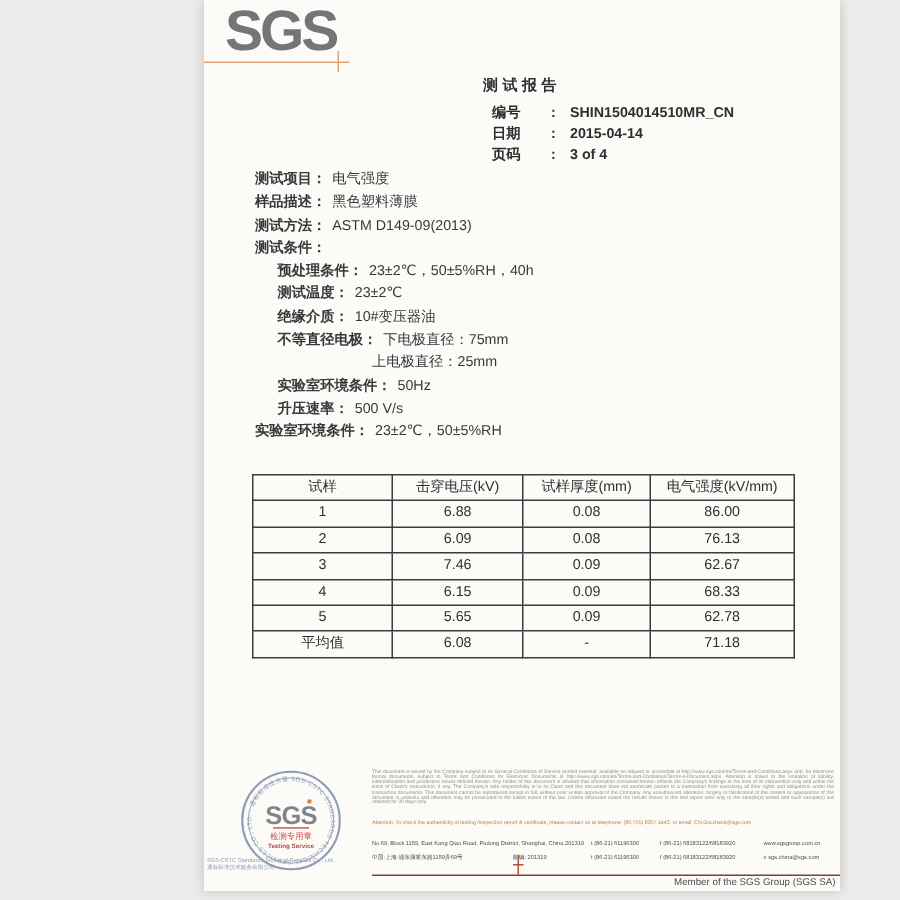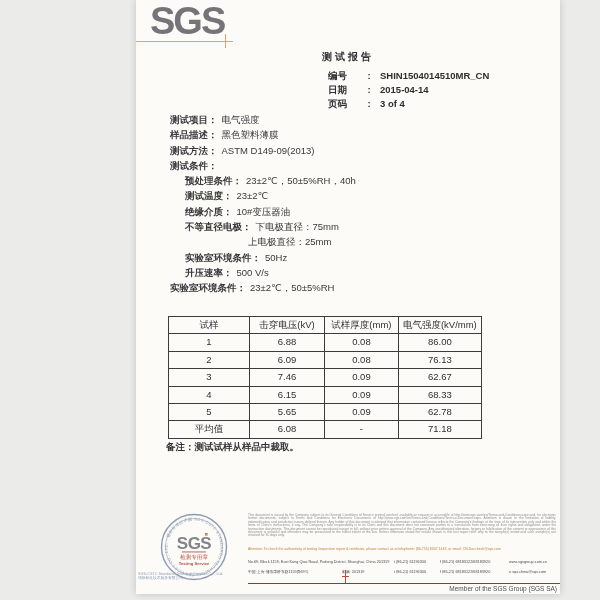--- a/index.html
+++ b/index.html
@@ -46,21 +46,21 @@
   .body-lines{
     position:absolute;left:34px;top:112px;
     font-size:9.5px;color:#39393b;
   }
   .b-line{height:15.3px;line-height:15.3px;white-space:nowrap;}
   .b-line .lbl{font-weight:bold;margin-right:4px;}
   .ind-1{padding-left:15px;}
   .ind-2{padding-left:78px;}
   
   .results{
-    position:absolute;left:32px;top:316px;width:314px;
+    position:absolute;left:32px;top:316px;width:362px;
     border-collapse:collapse;table-layout:fixed;
     font-size:9.5px;color:#2f2f31;
   }
   .results th,.results td{
     border:1px solid #3c3c3e;
     height:16.4px;line-height:16.4px;
     padding:0;text-align:center;font-weight:normal;
     overflow:hidden;white-space:nowrap;
   }
   .results{border:1.5px solid #3c3c3e;}
@@ -206,21 +206,20 @@
       </tr>
       <tr>
         <td>平均值</td>
         <td>6.08</td>
         <td>-</td>
         <td>71.18</td>
       </tr>
     </tbody>
   </table>
 
-  <div class="note">备注：测试试样从样品中裁取。</div>
 
   <svg class="stamp" viewBox="0 0 70 70">
     <circle cx="35" cy="35" r="32.5" fill="none" stroke="#8d9bb4" stroke-width="1.4"></circle>
     <circle cx="35" cy="35" r="28.5" fill="none" stroke="#8d9bb4" stroke-width="0.6"></circle>
     <defs>
       <path id="ringPath" d="M35,8.5 a26.5,26.5 0 1,1 -0.02,0" fill="none"></path>
     </defs>
     <text font-size="4" fill="#8d9bb4" letter-spacing="0.4">
       <textPath href="#ringPath">SGS-CSTC STANDARDS TECHNICAL SERVICES CO., LTD. · 通标标准技术服务有限公司</textPath>
     </text>

